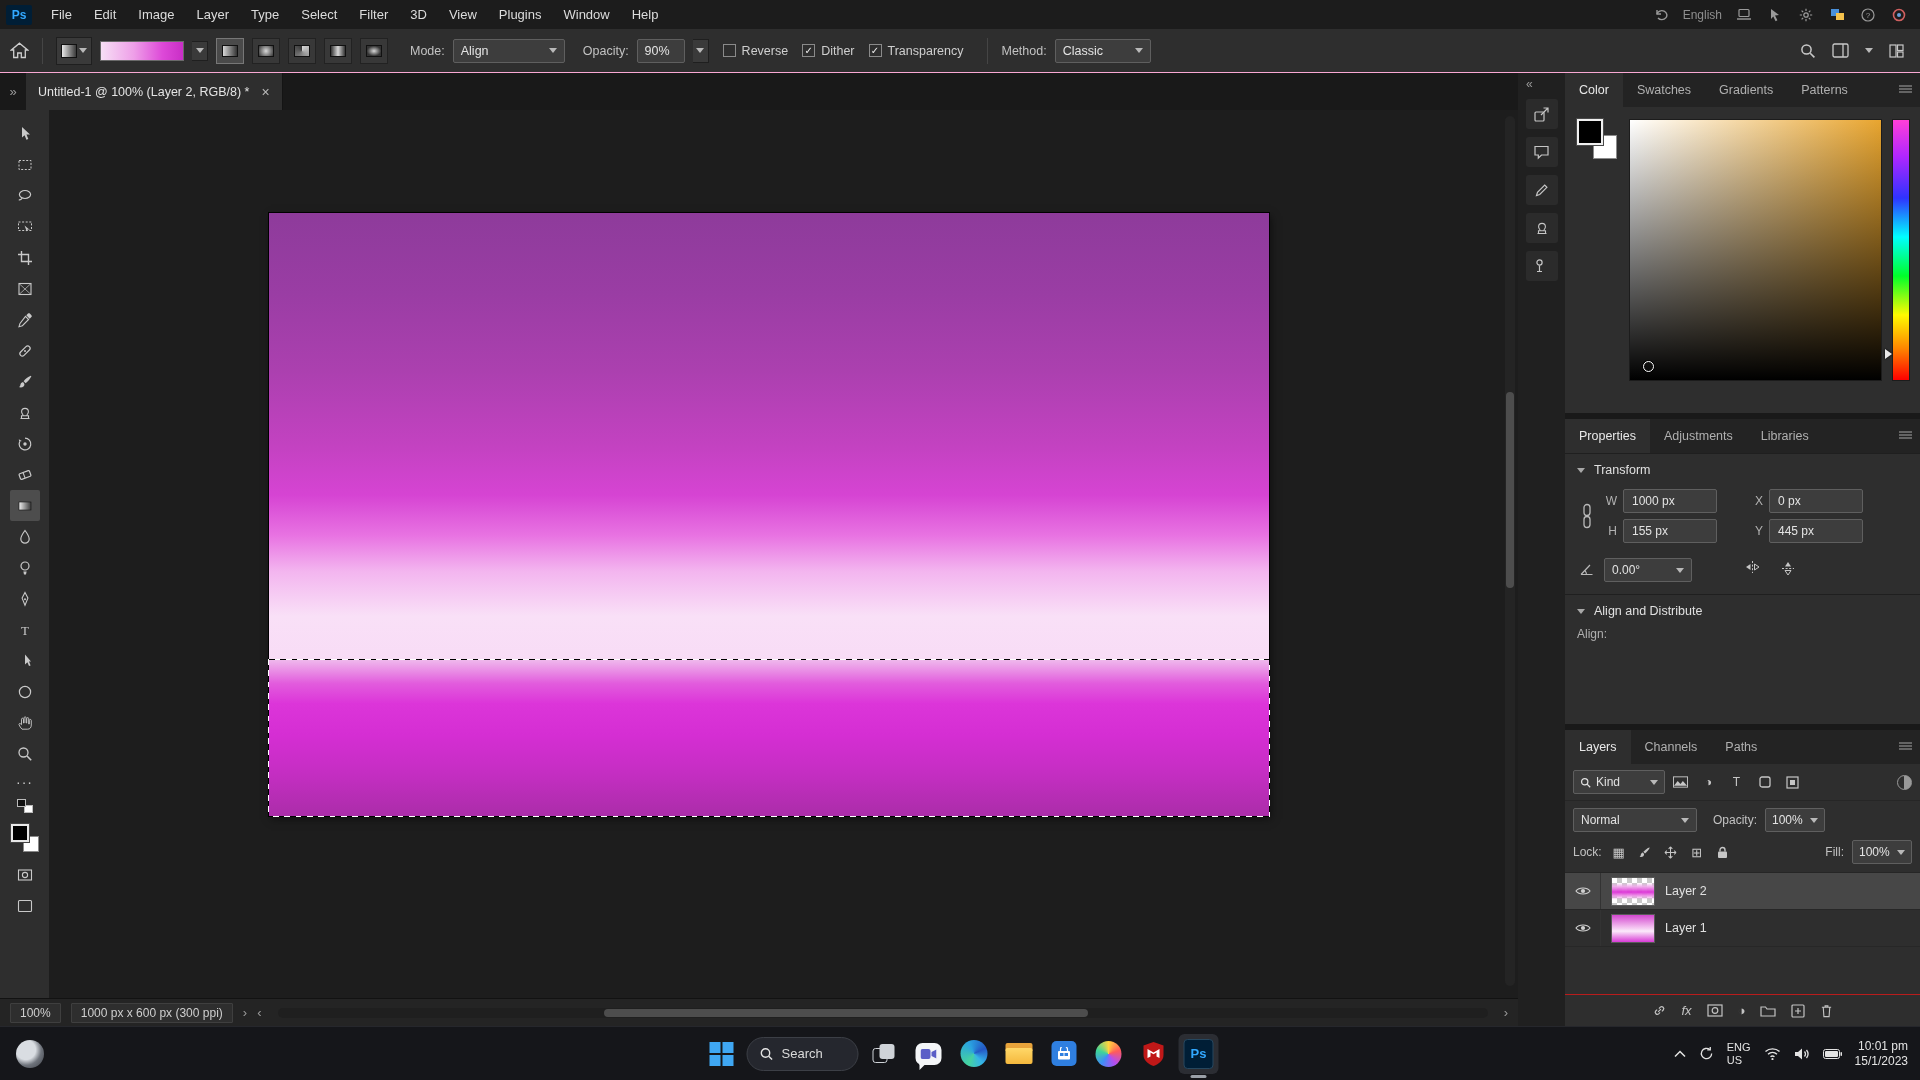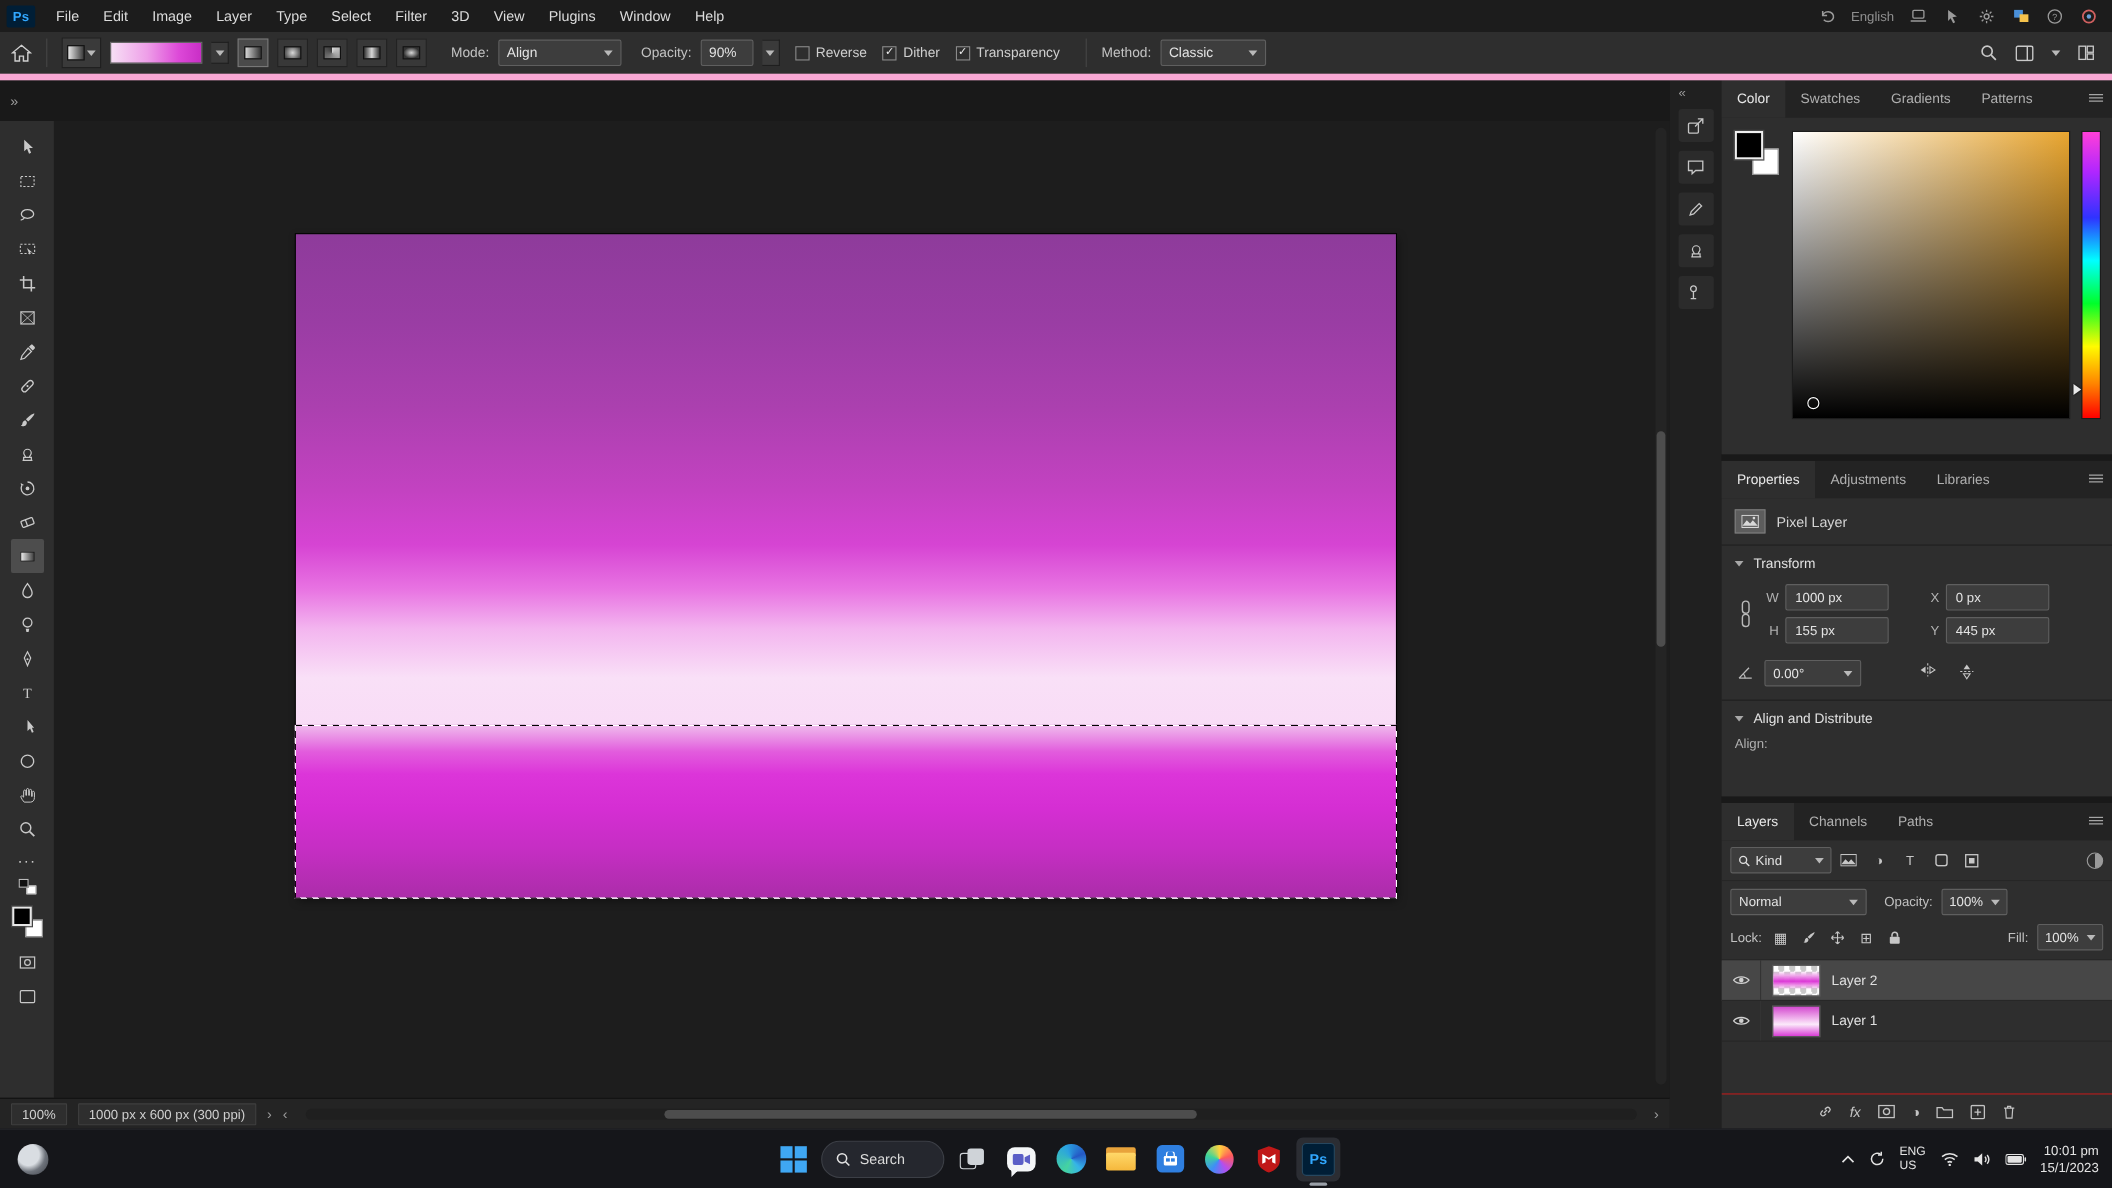--- a/index.html
+++ b/index.html
@@ -10,21 +10,21 @@
   
   .menubar{position:absolute;top:0;left:0;right:0;height:29px;background:#1c1c1c;display:flex;align-items:center;z-index:40}
   .ps-logo{width:26px;height:20px;margin:0 8px 0 6px;background:#001e36;color:#31a8ff;font-weight:bold;font-size:12px;
            display:flex;align-items:center;justify-content:center;border-radius:2px}
   .menu-item{padding:0 11px;height:100%;display:flex;align-items:center;color:#dcdcdc;cursor:default}
   .overlay{margin-left:auto;display:flex;align-items:center;gap:13px;padding-right:12px;color:#8f8f8f;font-size:12px}
   .overlay svg{display:block}
   .ov-ico{display:flex;align-items:center;justify-content:center;width:18px;height:18px;color:#9a9a9a}
 
   
-  .optionsbar{position:absolute;top:29px;left:0;right:0;height:44px;background:#2e2e2e;border-bottom:6px solid #f9a8d4;
+  .optionsbar{position:absolute;top:29px;left:0;right:0;height:44px;background:#2e2e2e;border-bottom:1px solid #f9a8d4;
               display:flex;align-items:center;gap:8px;padding:0 10px;font-size:12.5px;color:#cfcfcf;z-index:30}
   .vdiv{width:1px;height:26px;background:#454545;margin:0 5px;flex:none}
   .icon-btn{display:flex;align-items:center;justify-content:center;color:#c9c9c9}
   .tool-preset{width:36px;height:28px;background:#3a3a3a;border:1px solid #1f1f1f;display:flex;align-items:center;justify-content:center;gap:2px}
   .tp-swatch{width:16px;height:14px;background:linear-gradient(90deg,#e8e8e8,#3a3a3a);border:1px solid #111}
   .grad-preview{width:84px;height:20px;border:1px solid #6a6a6a;background:linear-gradient(90deg,#f7dff5,#ee9fe8 40%,#dd49d8 75%,#c92ec6)}
   .mini-caret-btn{width:16px;height:20px;background:#3a3a3a;border:1px solid #1f1f1f;border-left:none;display:flex;align-items:center;justify-content:center}
   .caret{width:0;height:0;border-left:4px solid transparent;border-right:4px solid transparent;border-top:5px solid #b9b9b9;flex:none}
   .grad-type{width:28px;height:26px;background:#383838;border:1px solid #222;display:flex;align-items:center;justify-content:center}
   .grad-type.sel{background:#4a4a4a;border-color:#777}
@@ -344,20 +344,24 @@
             <rect x="1" y="1" width="6" height="12" fill="none" stroke="currentColor" stroke-width="1.2"></rect>
             <rect x="8.5" y="1" width="5.5" height="5.5" fill="none" stroke="currentColor" stroke-width="1.2"></rect>
             <rect x="8.5" y="8" width="5.5" height="5" fill="none" stroke="currentColor" stroke-width="1.2"></rect>
           </svg>
       </span>
     </span>
   </div>
 
   <div class="tabrow">
     <span class="tb-collapse">»</span>
+    <div class="doc-tab">
+      <span>Untitled-1 @ 100% (Layer 2, RGB/8) *</span>
+      <span class="tab-close">×</span>
+    </div>
   </div>
 
   <div class="toolbar">
     <span class="tool">
         <svg width="16" height="16" viewBox="0 0 16 16">
           <path d="M5 1v10.6l2.6-2.4 1.8 4.5 1.9-.8-1.8-4.4H13z" fill="#c9c9c9"></path>
         </svg>
       </span>
     <span class="tool">
         <svg width="16" height="16" viewBox="0 0 16 16">
@@ -588,30 +592,20 @@
     <div class="panel" style="height:305px">
       <div class="panel-tabs">
         <span class="panel-tab active">Properties</span>
         <span class="panel-tab">Adjustments</span>
         <span class="panel-tab">Libraries</span>
         <span class="panel-menu">
           <svg width="13" height="10" viewBox="0 0 13 10">
               <path d="M0 1h13M0 4h13M0 7h13" stroke="currentColor" stroke-width="1.2"></path>
             </svg>
         </span>
-      </div>
-      <div class="props-row">
-        <span class="pl-thumb">
-          <svg width="16" height="12" viewBox="0 0 16 12">
-              <rect x=".5" y=".5" width="15" height="11" fill="none" stroke="currentColor"></rect>
-              <path d="M1 10l4-5 3 3 2.5-3L15 10z" fill="currentColor"></path>
-              <circle cx="11.5" cy="3" r="1.2" fill="currentColor"></circle>
-            </svg>
-        </span>
-        <span>Pixel Layer</span>
       </div>
       <div class="divider"></div>
       <div class="section-head">
         <span class="tri-down"></span>
         <span>Transform</span>
       </div>
       <div class="tg">
         <span class="tg-chain">
           <svg width="12" height="26" viewBox="0 0 12 26">
               <rect x="3" y="1.5" width="6" height="11" rx="3" fill="none" stroke="currentColor" stroke-width="1.3"></rect>

